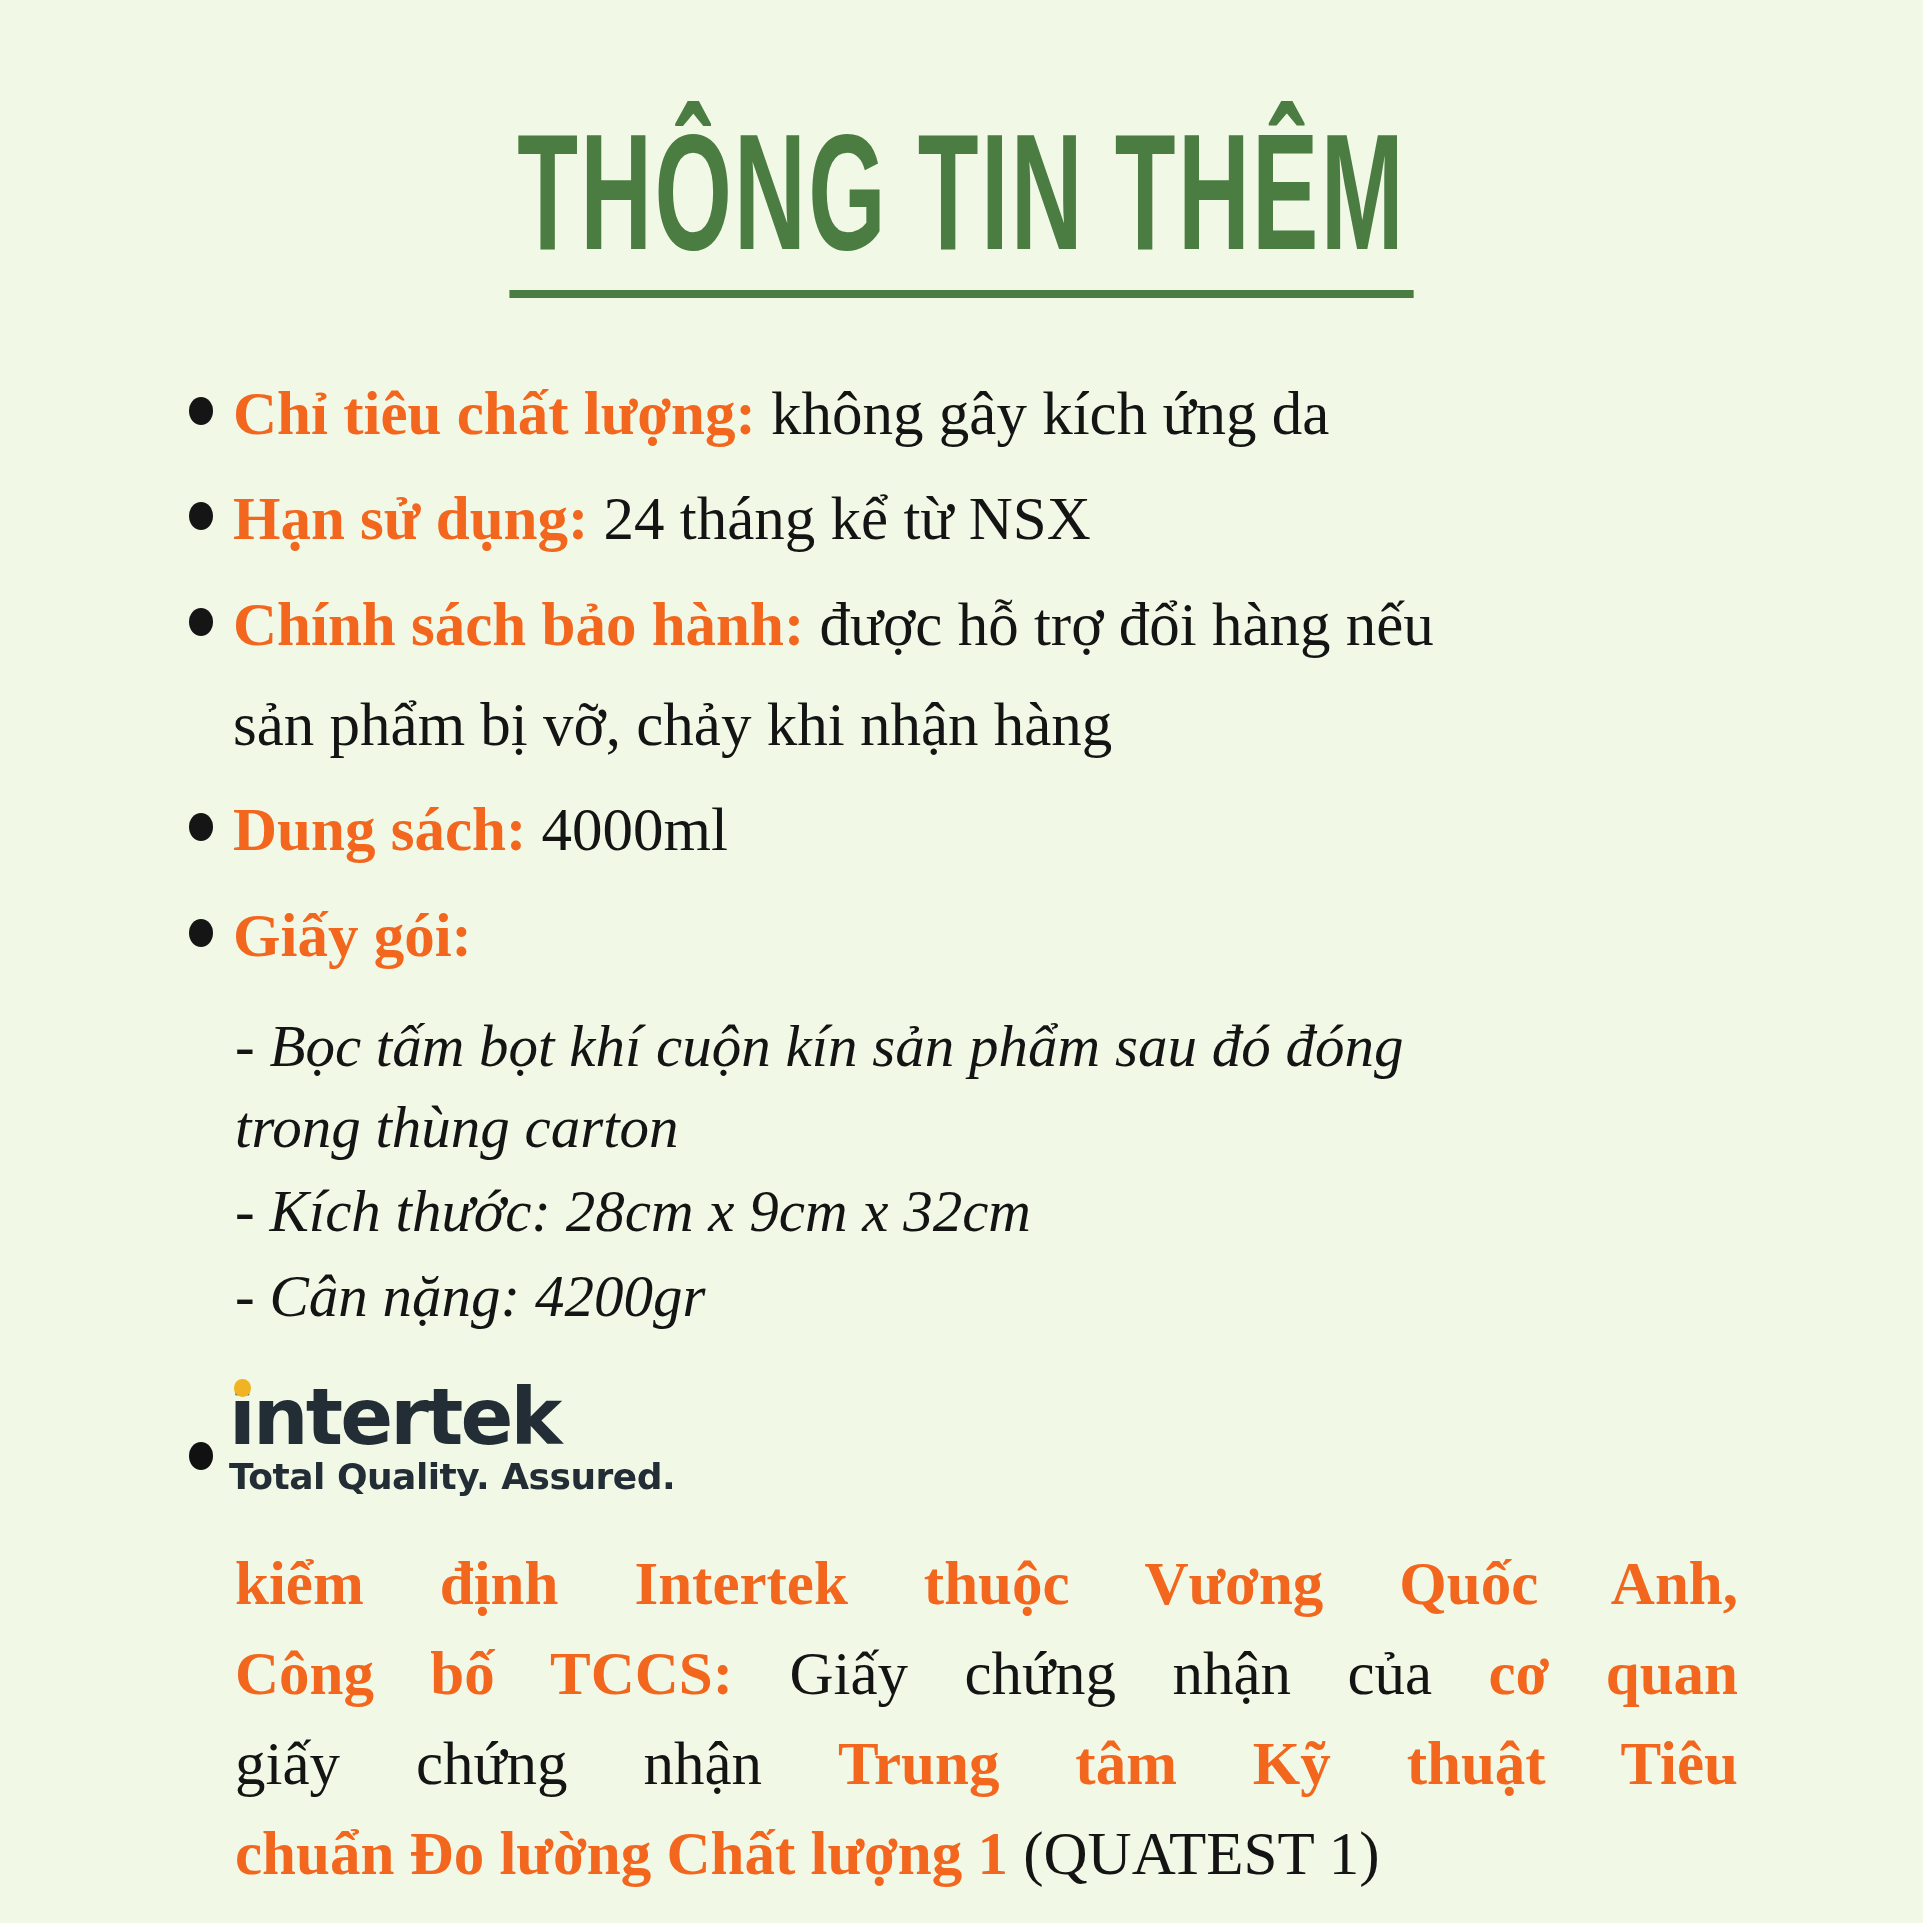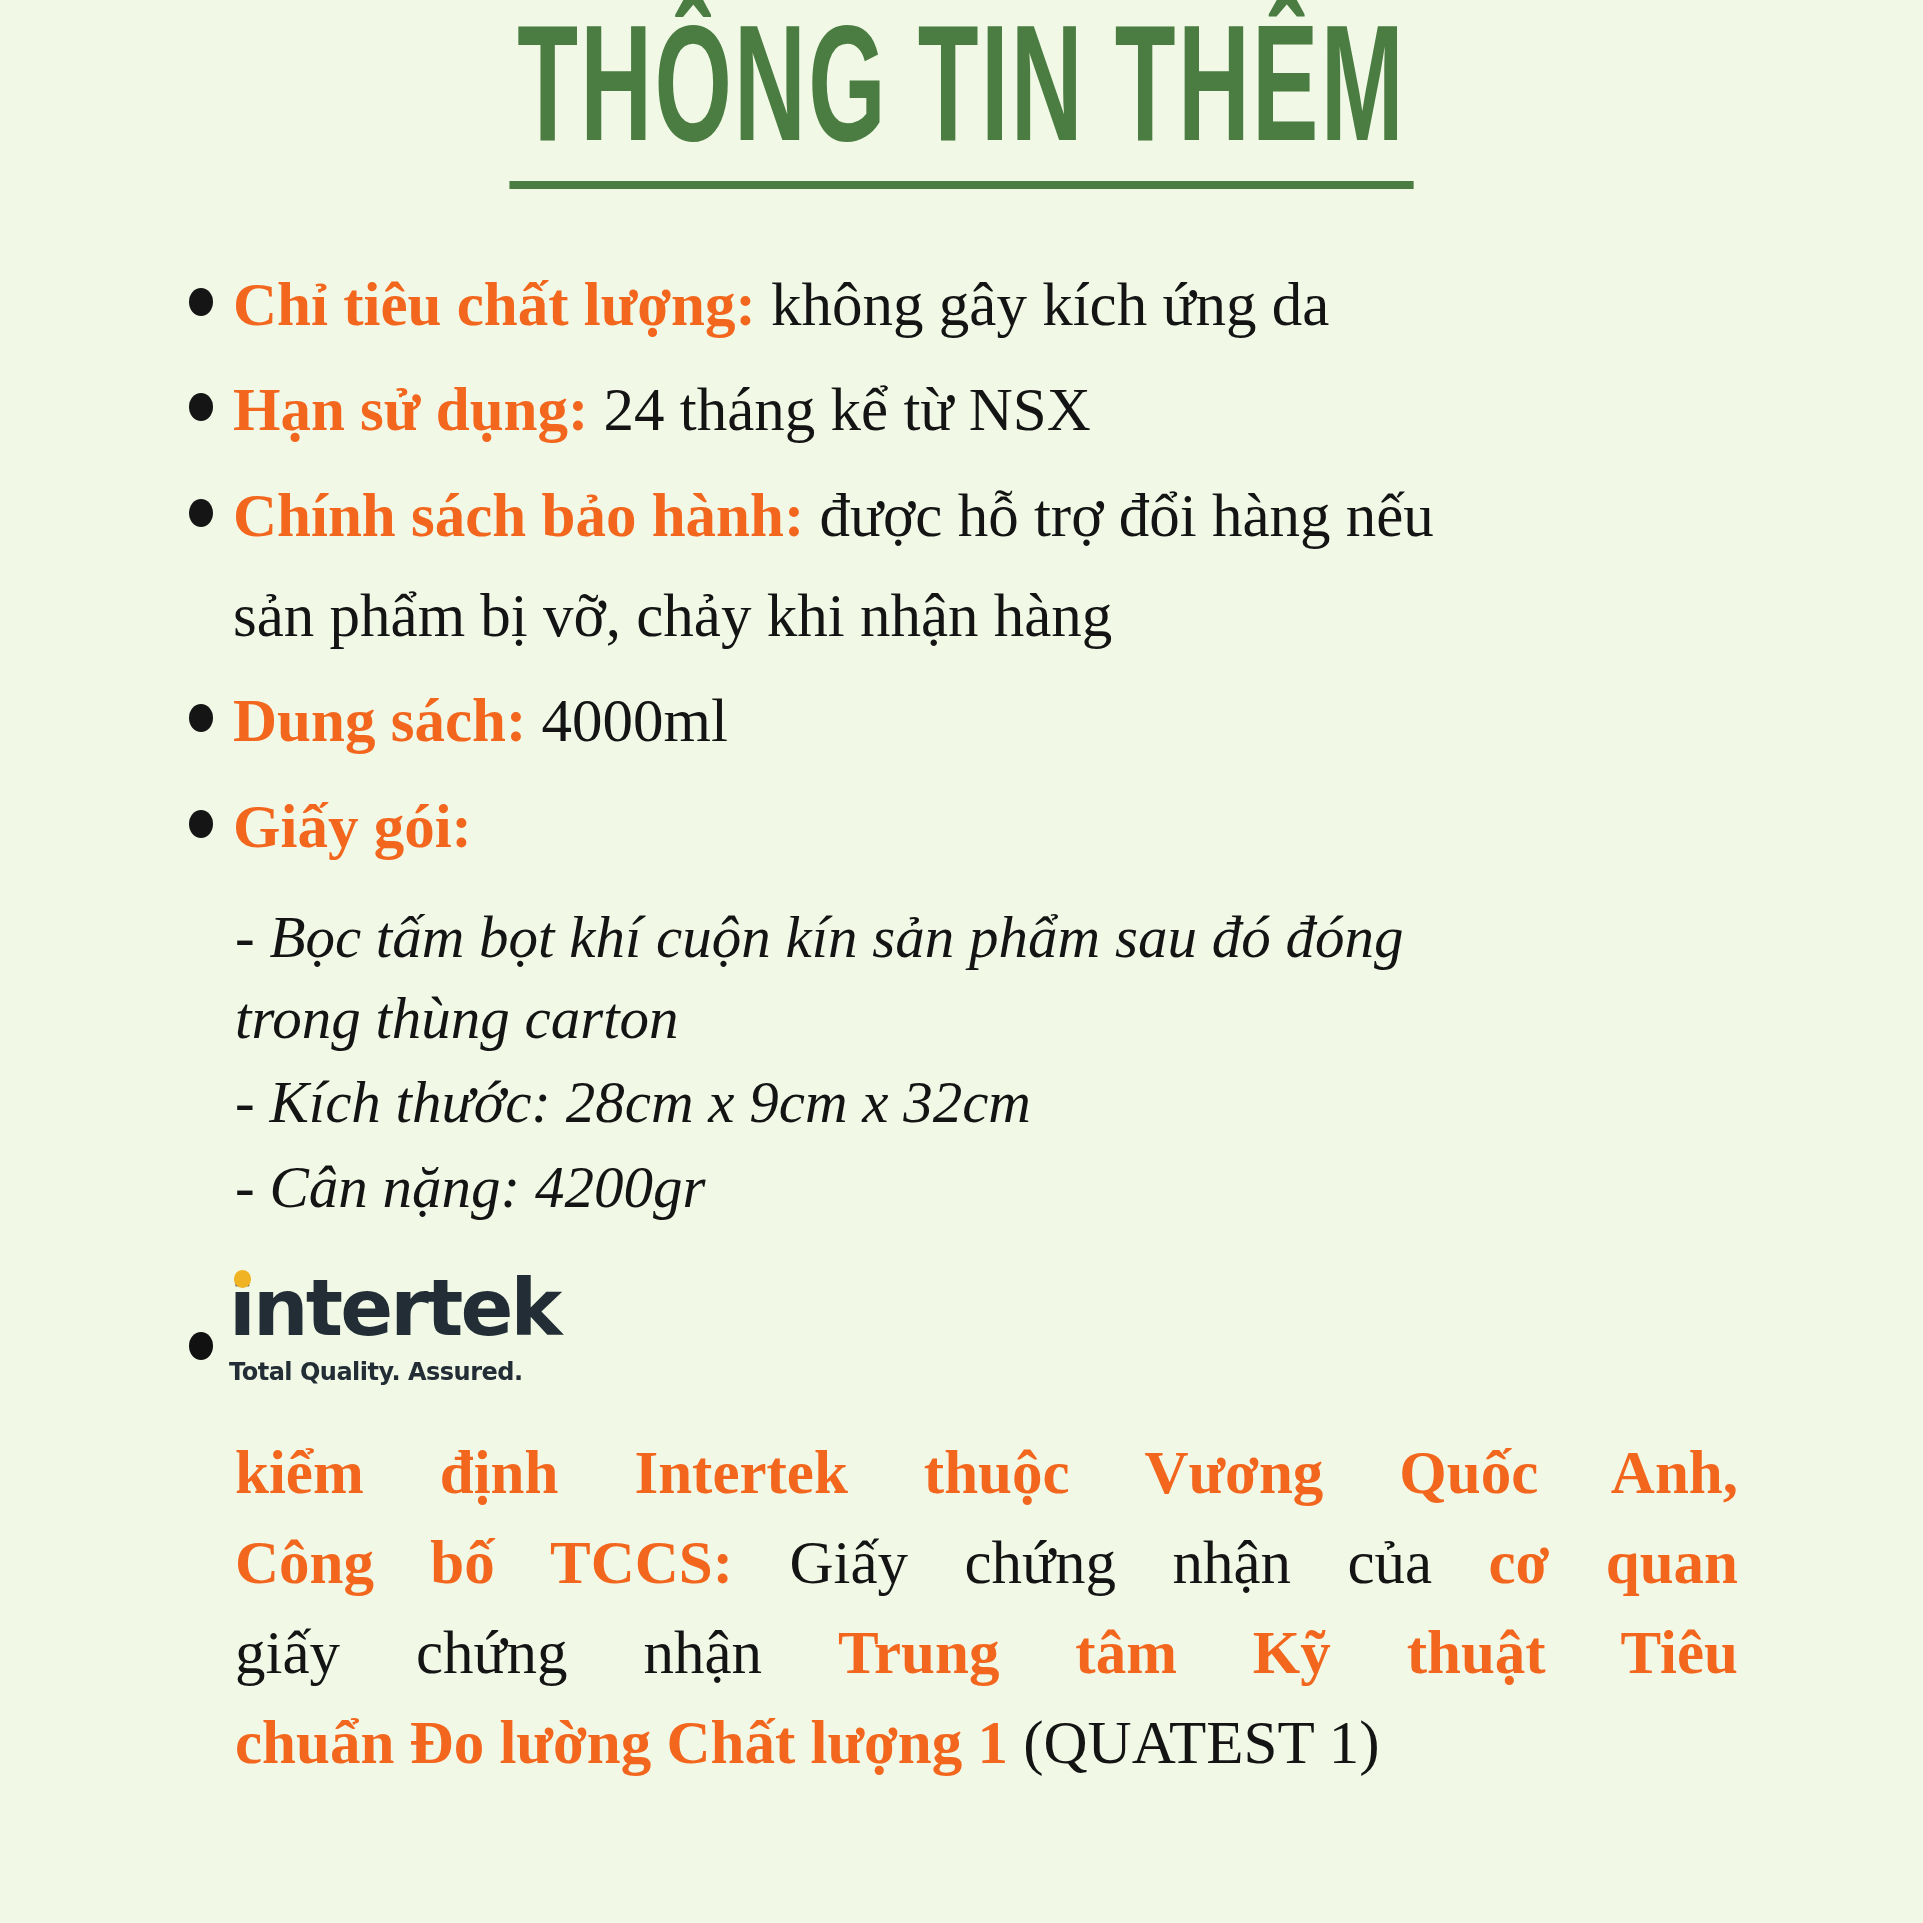--- a/index.html
+++ b/index.html
@@ -11,21 +11,21 @@
     --logo_yellow:#f0b323;
   }
   *{margin:0;padding:0;box-sizing:border-box}
   html,body{width:1923px;height:1923px}
   body{
     background:var(--background);
     overflow:hidden;
     font-family:"Liberation Serif","DejaVu Serif",serif;
   }
   
-  .title-row{text-align:center}
+  .title-row{padding-top:109px;text-align:center}
   .page-title{
     display:inline-block;
     font-family:"Liberation Sans","DejaVu Sans",sans-serif;
     font-weight:700;
     font-size:166px;
     line-height:1;
     letter-spacing:3.7px;
     color:var(--green);
     border-bottom:8.3px solid var(--green);
     padding:0 13px 14.8px 13px;
@@ -60,22 +60,22 @@
     font-family:"DejaVu Sans","Liberation Sans",sans-serif;
     font-weight:700;font-size:78px;line-height:1;
     letter-spacing:-2.8px;color:var(--logo_dark);
   }
   .logo-yellow-dot{
     position:absolute;left:4.6px;top:0.9px;width:17.5px;height:17.5px;
     border-radius:50%;background:var(--logo_yellow);
   }
   .logo-tagline{
     font-family:"DejaVu Sans","Liberation Sans",sans-serif;
-    font-weight:700;font-size:24px;letter-spacing:-0.5px;
-    color:var(--logo_dark);margin-top:11px;
+    font-weight:700;font-size:36px;letter-spacing:-0.5px;
+    color:var(--logo_dark);margin-top:0;
   }
   
   .cert{margin:42px 185px 0 235px;font-size:61px;line-height:90px}
   .cert-line.just{text-align:justify;text-align-last:justify}
   .seg-orange{color:var(--orange);font-weight:700}
   .seg-black{color:var(--ink)}
 </style>
 </head>
 <body>
 

